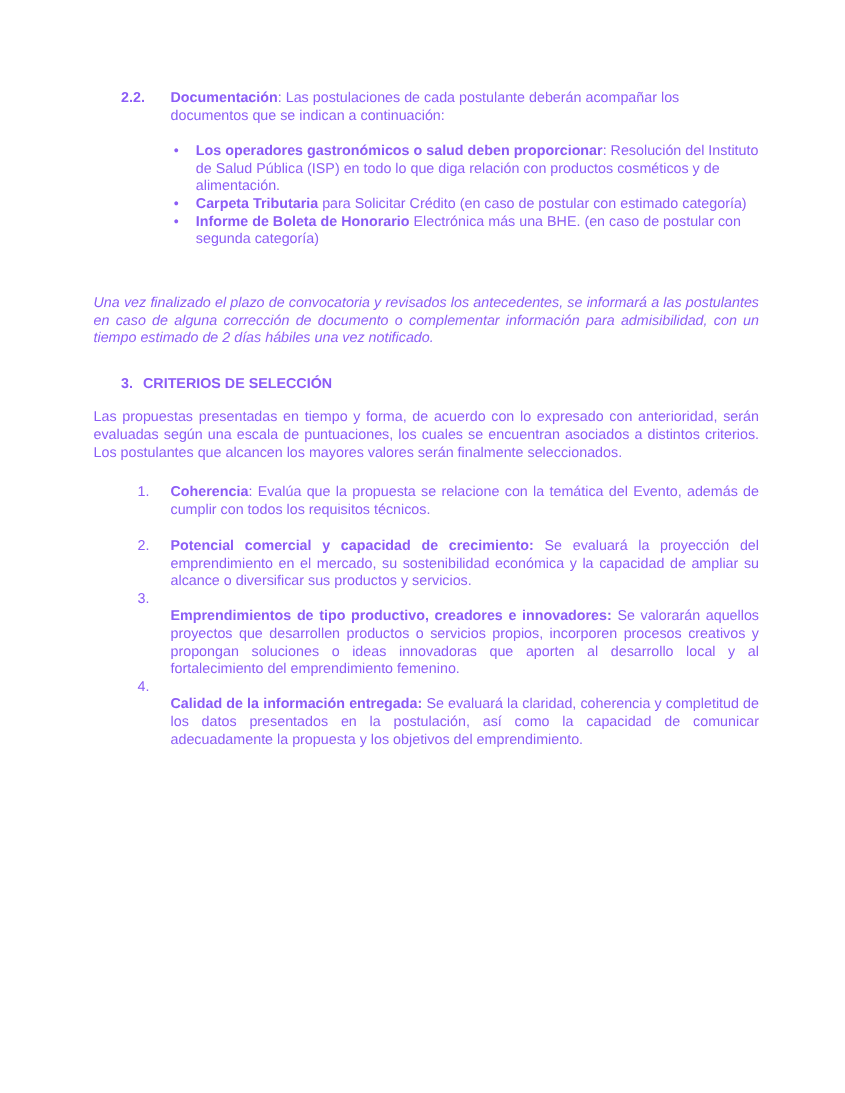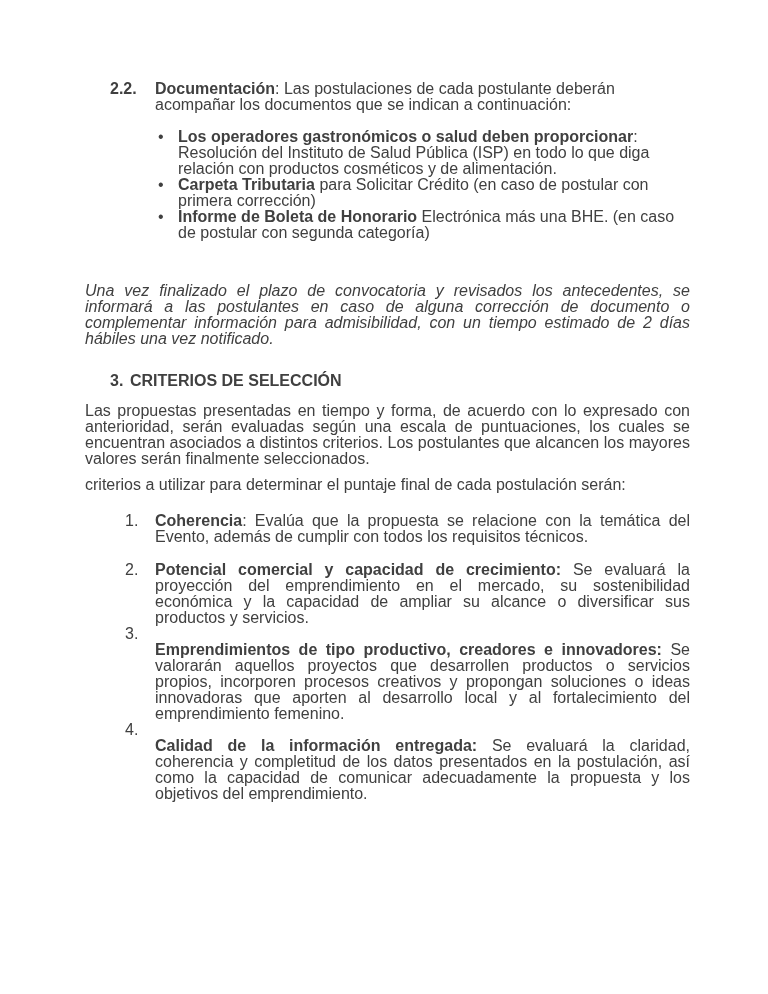--- a/index.html
+++ b/index.html
@@ -7,23 +7,23 @@
     padding: 0;
     background: #ffffff;
   }
   .page {
     position: relative;
     width: 768px;
     height: 994px;
     background: #ffffff;
     overflow: hidden;
     font-family: "Liberation Sans", "DejaVu Sans", sans-serif;
-    font-size: 16px;
+    font-size: 13px;
     line-height: 16px;
-    color: #404040;
+    color: #8b5cf6;
   }
   .content {
     padding: 81px 78px 0 85px; 
   }
   .b { font-weight: bold; }
 
   
   .s22 {
     display: flex;
     margin-left: 25px;
@@ -104,38 +104,37 @@
       <div class="body"><span class="b">Documentación</span><span>: Las postulaciones de cada postulante deberán acompañar los documentos que se indican a continuación:</span></div>
     </div>
 
     <ul class="bullets">
       <li>
         <span class="bullet-glyph">•</span>
         <div class="body"><span class="b">Los operadores gastronómicos o salud deben proporcionar</span><span>: Resolución del Instituto de Salud Pública (ISP) en todo lo que diga relación con productos cosméticos y de alimentación.</span></div>
       </li>
       <li>
         <span class="bullet-glyph">•</span>
-        <div class="body"><span class="b">Carpeta Tributaria</span><span> para Solicitar Crédito (en caso de postular con primera corrección)</span></div>
+        <div class="body"><span class="b">Carpeta Tributaria</span><span> para Solicitar Crédito (en caso de postular con estimado categoría)</span></div>
       </li>
       <li>
         <span class="bullet-glyph">•</span>
         <div class="body"><span class="b">Informe de Boleta de Honorario</span><span>  Electrónica más una BHE. (en caso de postular con segunda categoría)</span></div>
       </li>
     </ul>
 
     <p class="para justify para-admiss">Una vez finalizado el plazo de convocatoria y revisados los antecedentes, se informará a las postulantes en caso de alguna corrección de documento o complementar información para admisibilidad, con un tiempo estimado de 2 días hábiles una vez notificado.</p>
 
     <div class="heading-row">
       <span class="marker">3.</span>
       <span>CRITERIOS DE SELECCIÓN</span>
     </div>
 
     <p class="para justify p-props">Las propuestas presentadas en tiempo y forma, de acuerdo con lo expresado con  anterioridad, serán evaluadas según una escala de puntuaciones, los cuales se encuentran  asociados a distintos criterios. Los postulantes que alcancen los mayores valores serán   finalmente seleccionados.</p>
 
-    <p class="para p-criterios">criterios a utilizar para determinar el puntaje final de cada postulación serán:</p>
 
     <ol class="criteria">
       <li class="c-item">
         <span class="num">1.</span>
         <div class="body"><span class="b">Coherencia</span><span>: Evalúa que la propuesta se relacione con la temática del Evento, además de  cumplir con todos los requisitos técnicos.</span></div>
       </li>
       <li class="c-item gap">
         <span class="num">2.</span>
         <div class="body"><span class="b">Potencial comercial y capacidad de crecimiento:</span><span> Se evaluará la proyección del emprendimiento en el mercado, su sostenibilidad económica y la capacidad de ampliar su alcance o diversificar sus productos y servicios.</span></div>
       </li>

